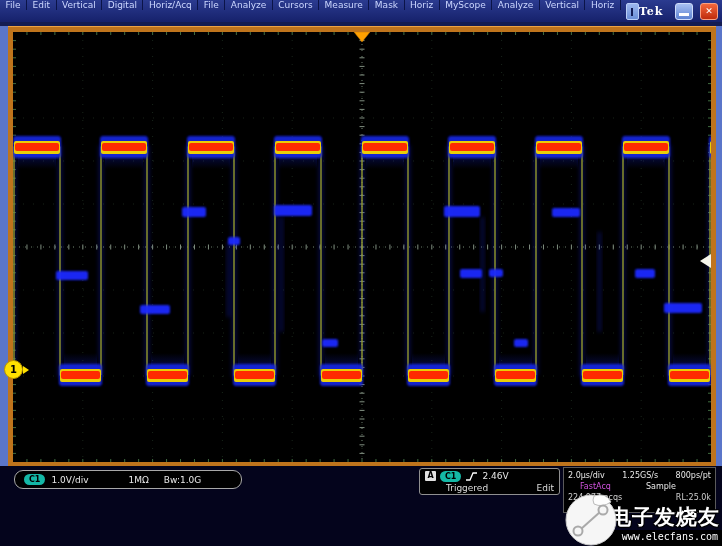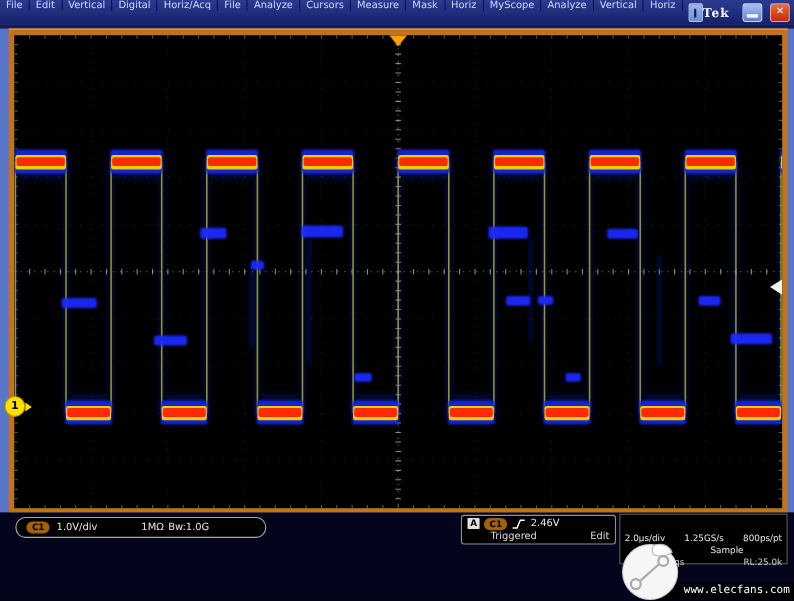--- a/index.html
+++ b/index.html
@@ -35,31 +35,31 @@
   .ch-circle{width:17px;height:17px;border-radius:50%;background:#ffe000;border:1px solid #b89400;
              color:#000;font-size:10px;font-weight:bold;text-align:center;line-height:17px;}
   .ch-arrow{width:0;height:0;border-top:4px solid transparent;border-bottom:4px solid transparent;
             border-left:6px solid #ffe000;}
 
   
   .statusbar{position:absolute;left:0;top:466px;width:722px;height:80px;background:#04041c;color:#e8e8e8;}
   .ch-box{position:absolute;left:14px;top:4px;width:208px;height:17px;background:#000;
           border:1px solid #a8a8a8;border-radius:9px;display:flex;align-items:center;
           padding:0 9px;font-size:9px;gap:6px;}
-  .pill{background:#a16207;color:#000;border-radius:7px;padding:0 5px;font-size:8px;
+  .pill{background:#14b8a6;color:#000;border-radius:7px;padding:0 5px;font-size:8px;
         font-weight:bold;line-height:11px;height:11px;}
-  .bw-group{margin-left:34px;display:flex;gap:4px;}
+  .bw-group{margin-left:34px;display:flex;gap:15px;}
   .trig-box{position:absolute;left:419px;top:2px;width:141px;height:27px;background:#000;
             border:1px solid #909090;border-radius:3px;font-size:9px;padding:1px 5px;box-sizing:border-box;}
   .trig-row{display:flex;align-items:center;gap:4px;height:12px;}
   .a-badge{background:#e0e0e0;color:#000;font-size:8px;font-weight:bold;width:11px;height:10px;
            text-align:center;line-height:10px;border-radius:1px;}
   .trig-row2{display:flex;justify-content:space-between;font-size:9px;color:#ddd;margin-top:1px;margin-left:21px;}
   .horiz-box{position:absolute;left:563px;top:1px;width:153px;height:46px;background:#000;
-             border:1px solid #5a5a5a;font-size:8px;padding:16px 4px;box-sizing:border-box;}
+             border:1px solid #5a5a5a;font-size:8px;padding:2px 4px;box-sizing:border-box;}
   .h-row{display:flex;justify-content:space-between;line-height:11px;}
   .h-row2{display:flex;line-height:11px;}
   .fastacq{color:#cf52dd;margin-left:12px;}
   .sample{margin:0 auto;}
   .h-row3{display:flex;justify-content:space-between;line-height:11px;color:#cfcfcf;}
 
   
   .wm{position:absolute;right:0;bottom:0;width:158px;height:56px;z-index:6;}
   .wm-strip{position:absolute;right:0;bottom:0;left:30px;height:15px;background:#000;
             color:#fff;font-size:10px;text-align:right;padding:1px 4px 0 0;
@@ -570,20 +570,21 @@
         <span class="sample">Sample</span>
       </div>
       <div class="h-row3">
         <span>224 977 acqs</span>
         <span>RL:25.0k</span>
       </div>
     </div>
 
     <div class="wm">
       <div class="wm-strip">www.elecfans.com</div>
+      <div class="wm-title">电子发烧友</div>
       <svg class="wm-logo" viewBox="0 0 54 54">
         <circle cx="27" cy="28" r="25" fill="#f6f6f6" stroke="#cccccc" stroke-width="1"></circle>
         <path d="M30,4 Q42,0 47,10 Q38,16 30,12 Q28,8 30,4 Z" fill="#fdfdfd" stroke="#bbbbbb" stroke-width="1"></path>
         <line x1="17" y1="37" x2="36" y2="20" stroke="#aaaaaa" stroke-width="2"></line>
         <circle cx="14" cy="39" r="4.5" fill="#f6f6f6" stroke="#aaaaaa" stroke-width="2"></circle>
         <circle cx="39" cy="18" r="4.5" fill="#f6f6f6" stroke="#aaaaaa" stroke-width="2"></circle>
       </svg>
     </div>
   </div>
 

